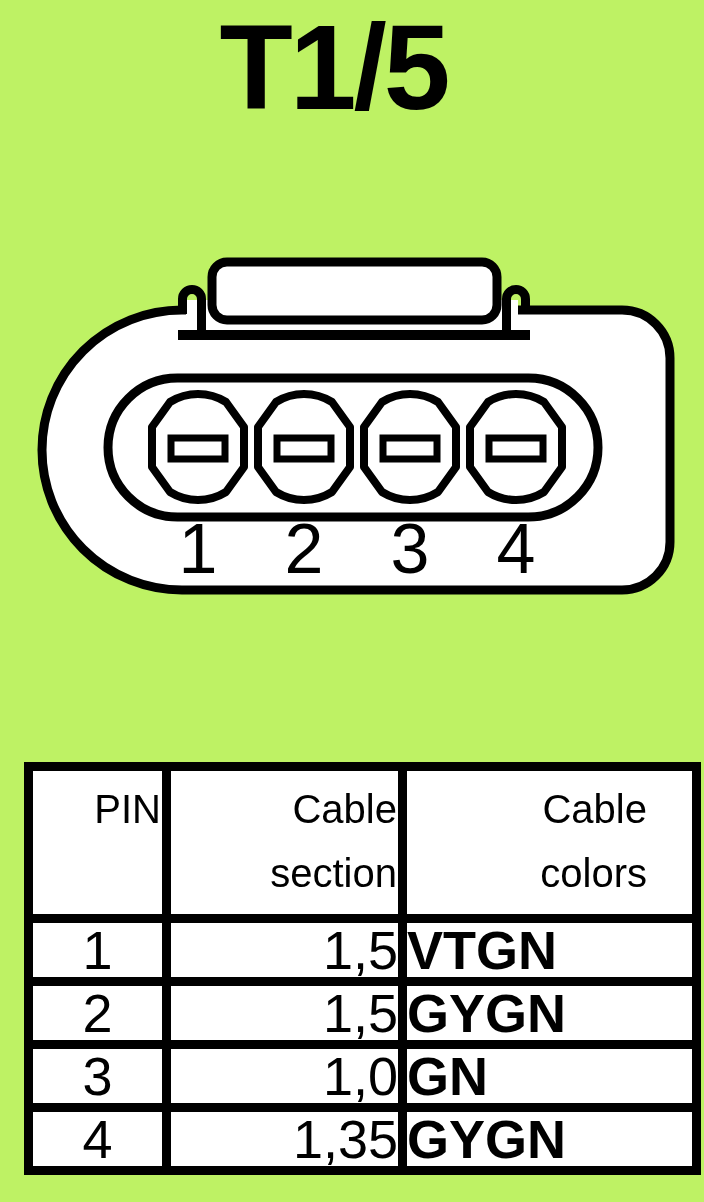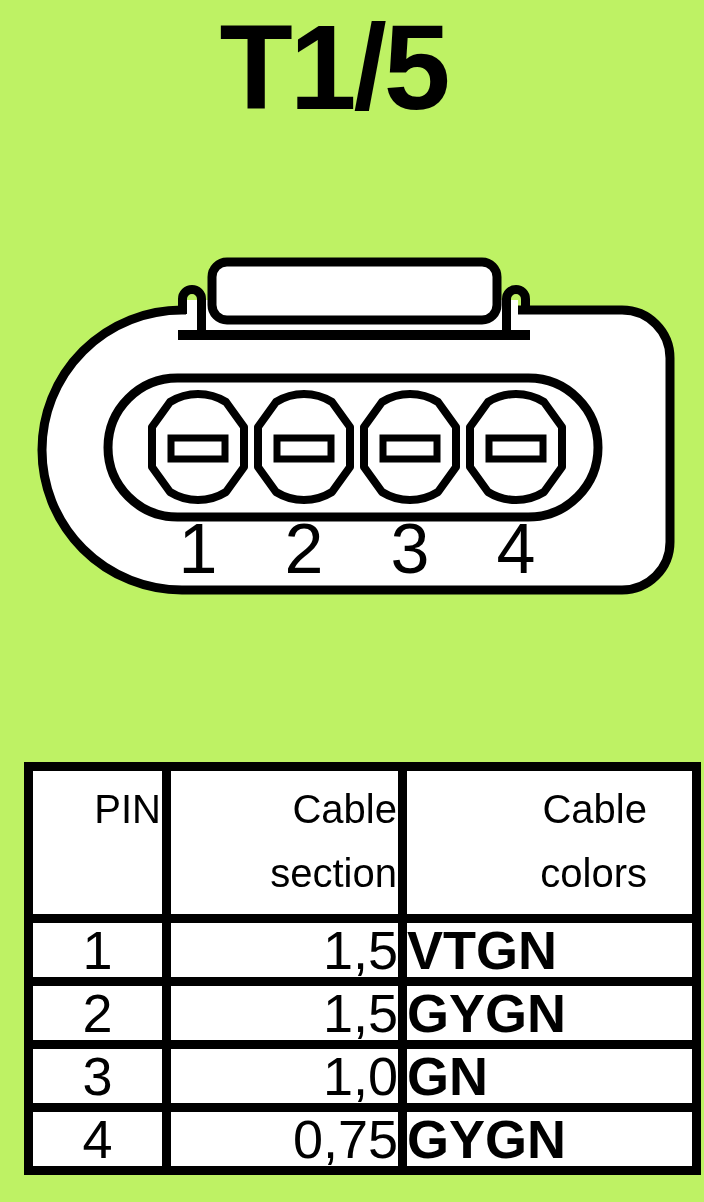--- a/index.html
+++ b/index.html
@@ -157,19 +157,19 @@
         <td class="cell-cross">1,5</td>
         <td class="cell-color">GYGN</td>
       </tr>
       <tr>
         <td class="cell-pin">3</td>
         <td class="cell-cross">1,0</td>
         <td class="cell-color">GN</td>
       </tr>
       <tr>
         <td class="cell-pin">4</td>
-        <td class="cell-cross">0,75</td>
+        <td class="cell-cross">1,35</td>
         <td class="cell-color">GYGN</td>
       </tr>
     </tbody>
   </table>
 
 </div>
 
 </body></html>

